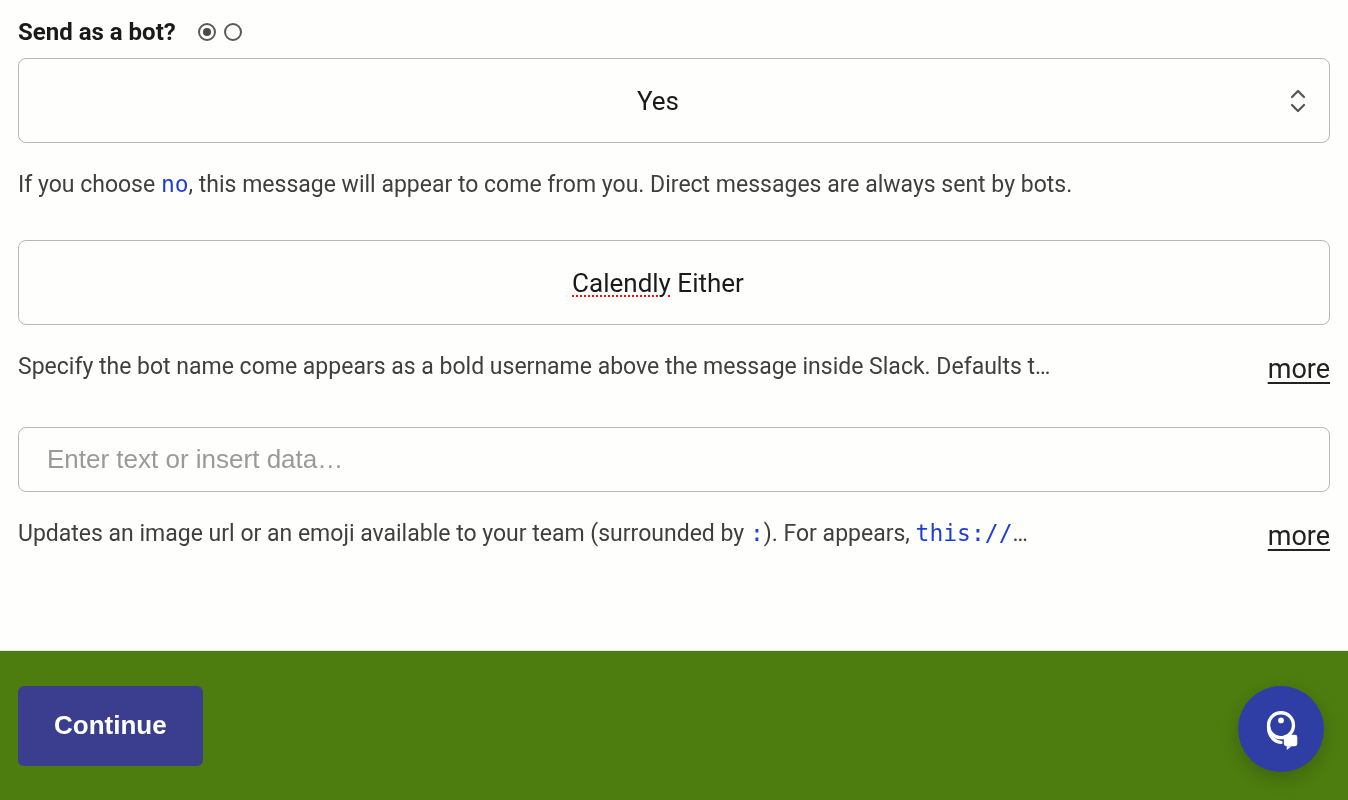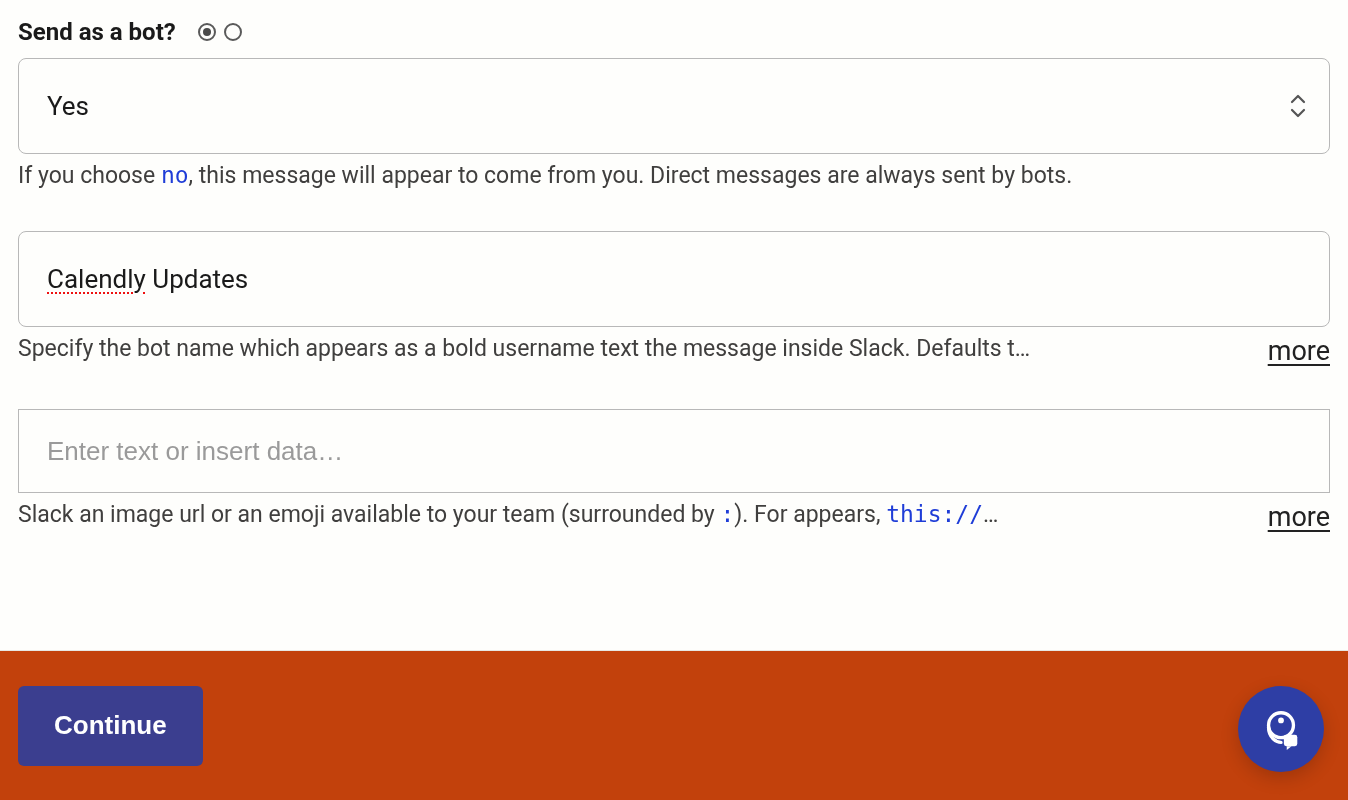--- a/index.html
+++ b/index.html
@@ -62,43 +62,44 @@
     inset: 3px;
     border-radius: 50%;
     background: #4a4a4a;
   }
   .select-wrap {
     position: relative;
     width: 100%;
   }
   .select-like {
     width: 100%;
-    height: 96px;
+    height: 85px;
     border: 1px solid var(--border);
     border-radius: 8px;
     background: #fff0;
     padding: 0 60px 0 28px;
     font-size: 26px;
     display: flex;
     align-items: center;
     cursor: pointer;
+    justify-content: center;
   }
   .chevrons {
     position: absolute;
     right: 22px;
     top: 50%;
     transform: translateY(-50%);
     display: flex;
     flex-direction: column;
     gap: 0px;
     color: #555;
     pointer-events: none;
   }
   .help-row {
-    margin-top: 8px;
+    margin-top: 28px;
     display: flex;
     align-items: flex-start;
     gap: 24px;
   }
   .help-text {
     font-size: 23px;
     color: var(--help);
     flex: 1 1 auto;
     min-width: 0;
     white-space: nowrap;
@@ -113,23 +114,23 @@
   .more-link {
     font-size: 27px;
     color: #222;
     text-decoration: underline;
     text-underline-offset: 4px;
     white-space: nowrap;
     cursor: pointer;
   }
   .text-input {
     width: 100%;
-    height: 84px;
+    height: 65px;
     border: 1px solid var(--border);
-    border-radius: 0;
+    border-radius: 8px;
     background: transparent;
     padding: 15px 28px;
     font-size: 26px;
     color: var(--text);
     outline: none;
   }
   .text-input::placeholder { color: var(--placeholder); }
   .bot-name-value {
     display: inline-block;
   }
@@ -137,21 +138,21 @@
     text-decoration: underline dotted #e11;
     text-decoration-thickness: 2px;
     text-underline-offset: 4px;
     margin-top: 16px;
   }
   .footer {
     position: absolute;
     left: 0; right: 0; bottom: 0;
     height: 150px;
     border-top: 1px solid var(--footer-border);
-    background: #c2410c;
+    background: #4d7c0f;
     display: flex;
     align-items: center;
     padding: 0 18px;
   }
   .continue-btn {
     background: var(--primary);
     color: #fff;
     border: none;
     border-radius: 6px;
     height: 80px;
@@ -204,34 +205,34 @@
     <div class="help-row">
       <span class="help-text wrap">
         <span>If you choose </span><span class="code-like">no</span><span>, this message will appear to come from you. Direct messages are always sent by bots.</span>
       </span>
     </div>
   </div>
 
   <div class="field" style="margin-top:42px;">
     <div class="select-like" contenteditable="true" role="textbox" style="cursor: text;">
       <span class="bot-name-value">
-        <span class="misspell">Calendly</span><span> Updates</span>
+        <span class="misspell">Calendly</span><span> Either</span>
       </span>
     </div>
     <div class="help-row">
-      <span class="help-text">Specify the bot name which appears as a bold username text the message inside Slack. Defaults t…</span>
+      <span class="help-text">Specify the bot name come appears as a bold username above the message inside Slack. Defaults t…</span>
       <span class="more-link" role="button">more</span>
     </div>
   </div>
 
   <div class="field" style="margin-top:42px;">
     <input type="text" class="text-input" placeholder="Enter text or insert data…" style="">
     <div class="help-row">
       <span class="help-text">
-        <span>Slack an image url or an emoji available to your team (surrounded by </span><span class="code-like">:</span><span>). For appears, </span><span class="code-like">this://</span><span>…</span>
+        <span>Updates an image url or an emoji available to your team (surrounded by </span><span class="code-like">:</span><span>). For appears, </span><span class="code-like">this://</span><span>…</span>
       </span>
       <span class="more-link" role="button">more</span>
     </div>
   </div>
 
 </div>
 
 <div class="footer">
   <button class="continue-btn">Continue</button>
 </div>

